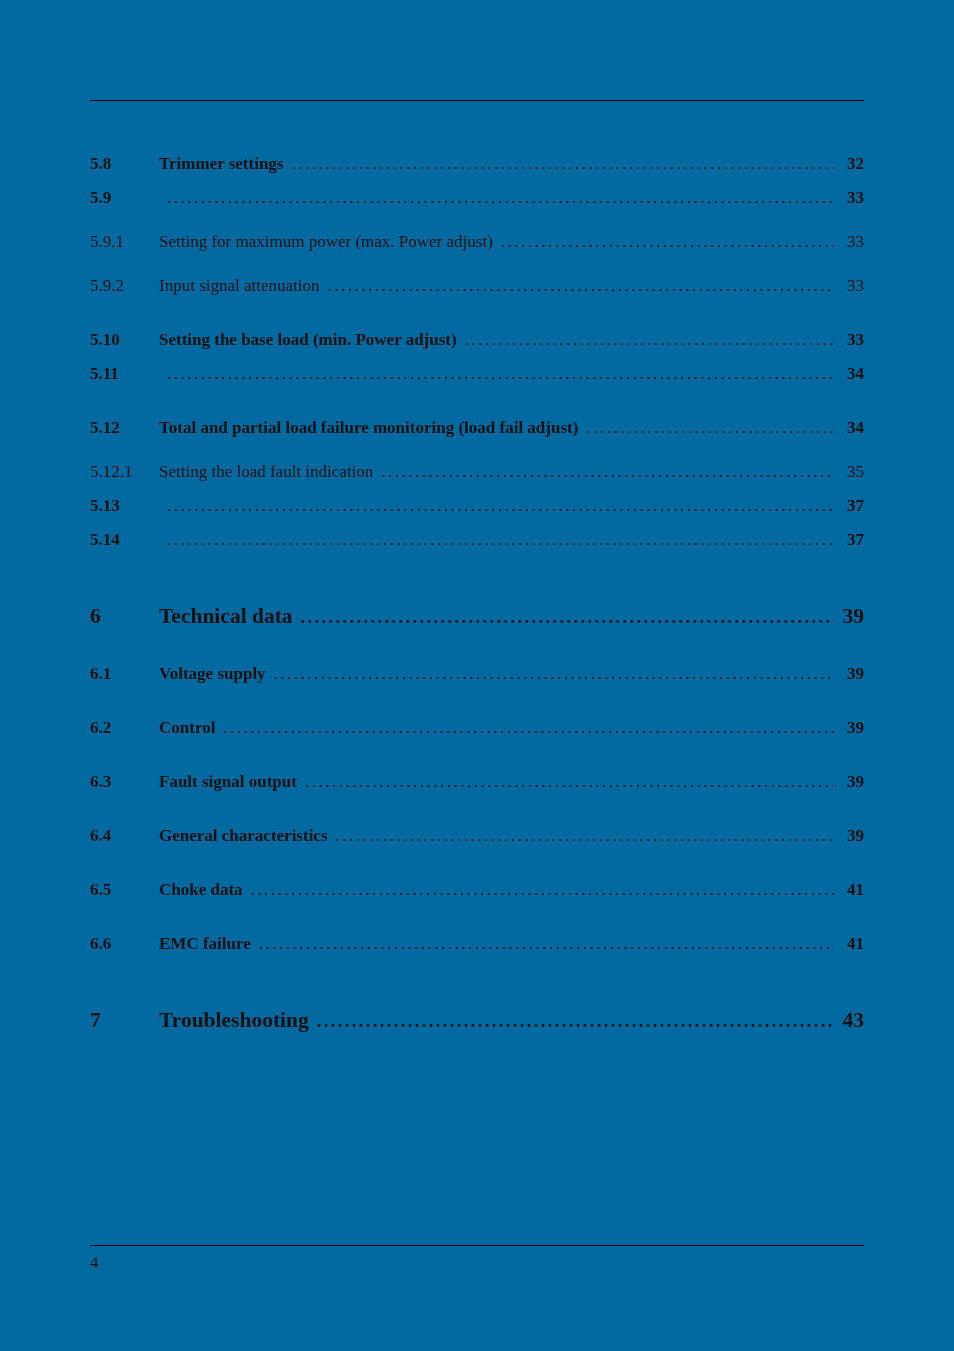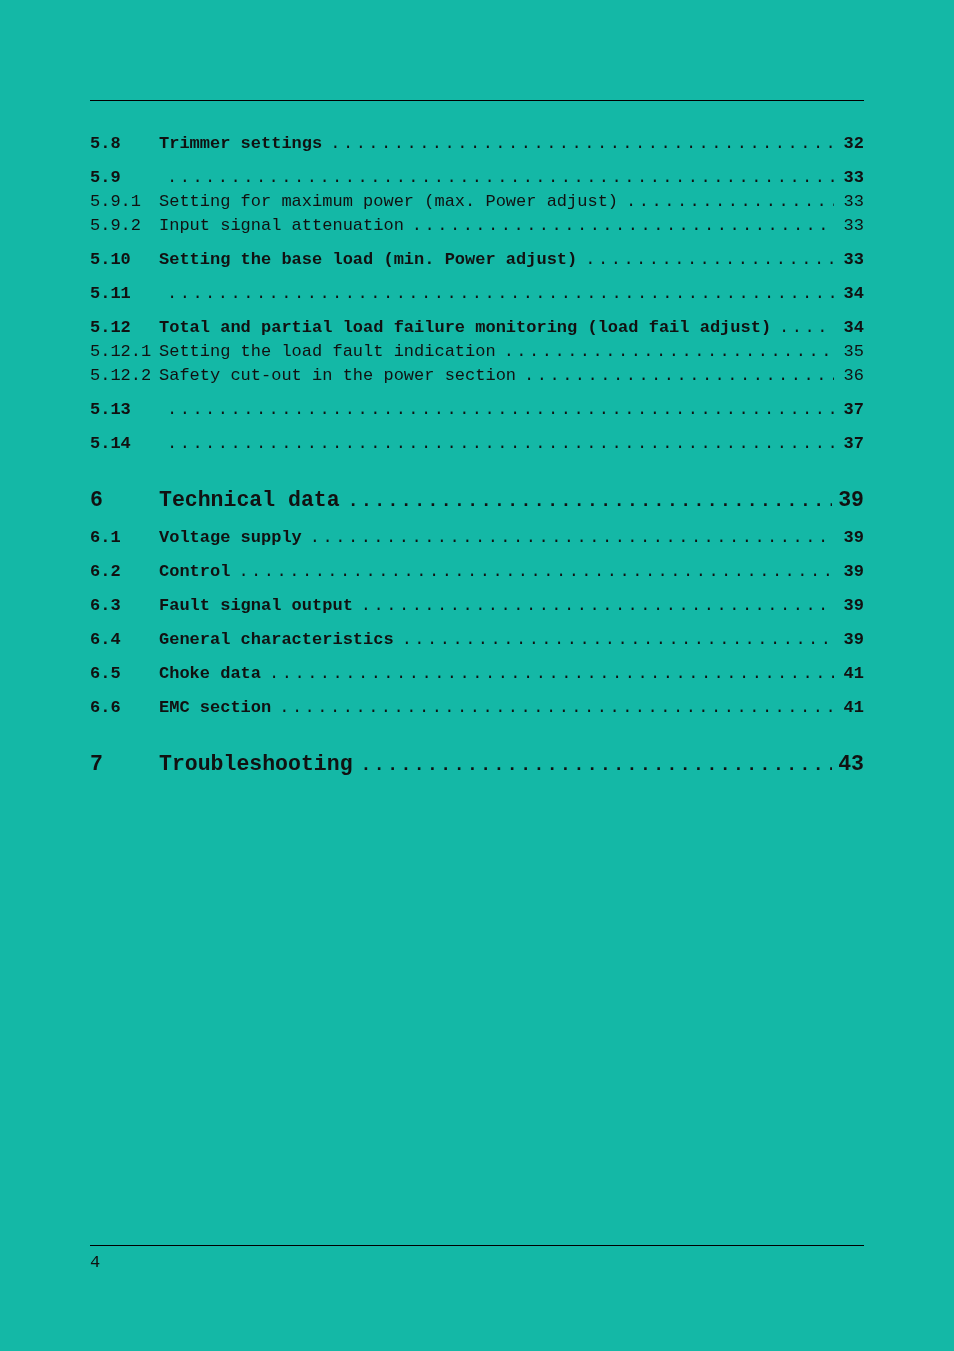--- a/index.html
+++ b/index.html
@@ -4,23 +4,23 @@
 <style>
   html, body {
     margin: 0;
     padding: 0;
     background: #ffffff;
   }
   .page {
     position: relative;
     width: 954px;
     height: 1351px;
-    background: #14b8a6;
+    background: #0369a1;
     color: #111111;
-    font-family: Liberation Mono, monospace;
+    font-family: Liberation Serif, serif;
     overflow: hidden;
   }
   .top-rule {
     position: absolute;
     left: 90px;
     right: 90px;
     top: 100px;
     border-top: 1.5px solid #000;
   }
   .toc {
@@ -34,20 +34,21 @@
     align-items: baseline;
     line-height: 23px;
     font-size: 17px;
   }
   .row .num {
     flex: 0 0 69px;
   }
   .row .title {
     flex: 0 1 auto;
     white-space: nowrap;
+    margin-top: 20px;
   }
   .row .leader {
     flex: 1 1 0;
     overflow: hidden;
     white-space: nowrap;
     margin: 0 6px 0 8px;
     letter-spacing: 2.5px;
     font-weight: 400;
     font-size: 17px;
   }
@@ -144,26 +145,20 @@
         <span class="title">Total and partial load failure monitoring (load fail adjust)</span>
         <span class="leader"></span>
         <span class="page-num">34</span>
       </div>
       <div class="row sub">
         <span class="num">5.12.1</span>
         <span class="title">Setting the load fault indication</span>
         <span class="leader"></span>
         <span class="page-num">35</span>
       </div>
-      <div class="row sub">
-        <span class="num">5.12.2</span>
-        <span class="title">Safety cut-out in the power section</span>
-        <span class="leader"></span>
-        <span class="page-num">36</span>
-      </div>
       <div class="row entry">
         <span class="num">5.13</span>
         <span class="leader"></span>
         <span class="page-num">37</span>
       </div>
       <div class="row entry">
         <span class="num">5.14</span>
         <span class="leader"></span>
         <span class="page-num">37</span>
       </div>
@@ -198,21 +193,21 @@
         <span class="page-num">39</span>
       </div>
       <div class="row entry">
         <span class="num">6.5</span>
         <span class="title">Choke data</span>
         <span class="leader"></span>
         <span class="page-num">41</span>
       </div>
       <div class="row entry">
         <span class="num">6.6</span>
-        <span class="title">EMC section</span>
+        <span class="title">EMC failure</span>
         <span class="leader"></span>
         <span class="page-num">41</span>
       </div>
       <div class="row section">
         <span class="num">7</span>
         <span class="title">Troubleshooting</span>
         <span class="leader"></span>
         <span class="page-num">43</span>
       </div>
     </div>

